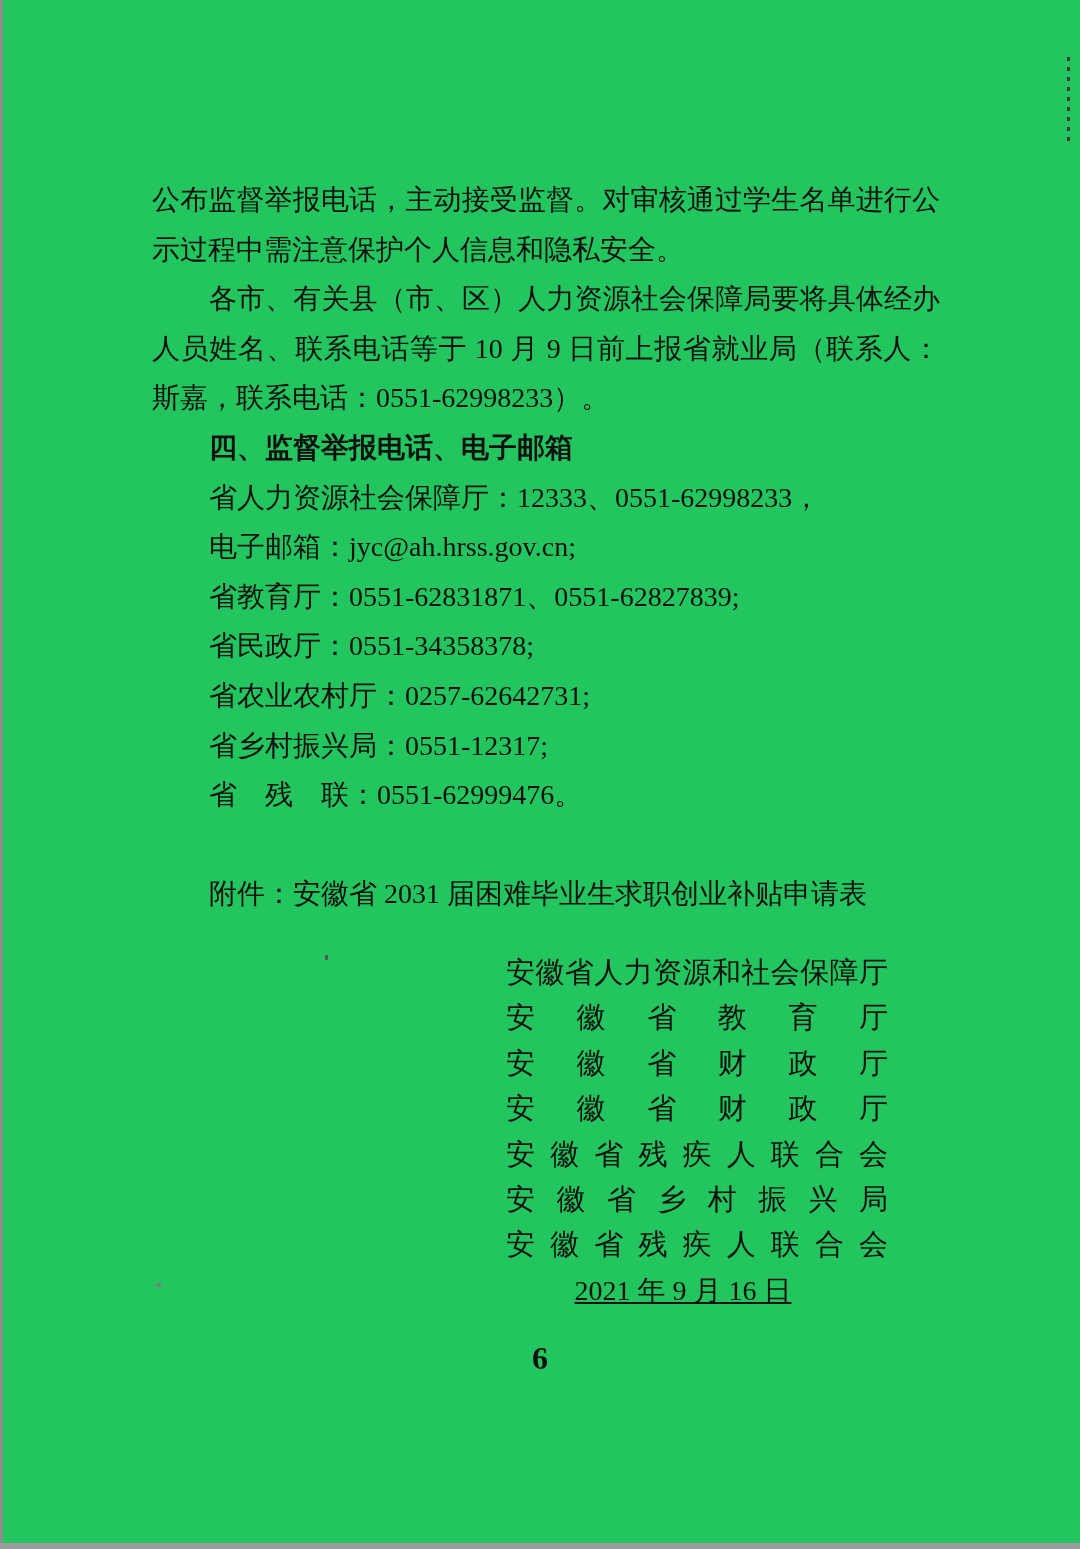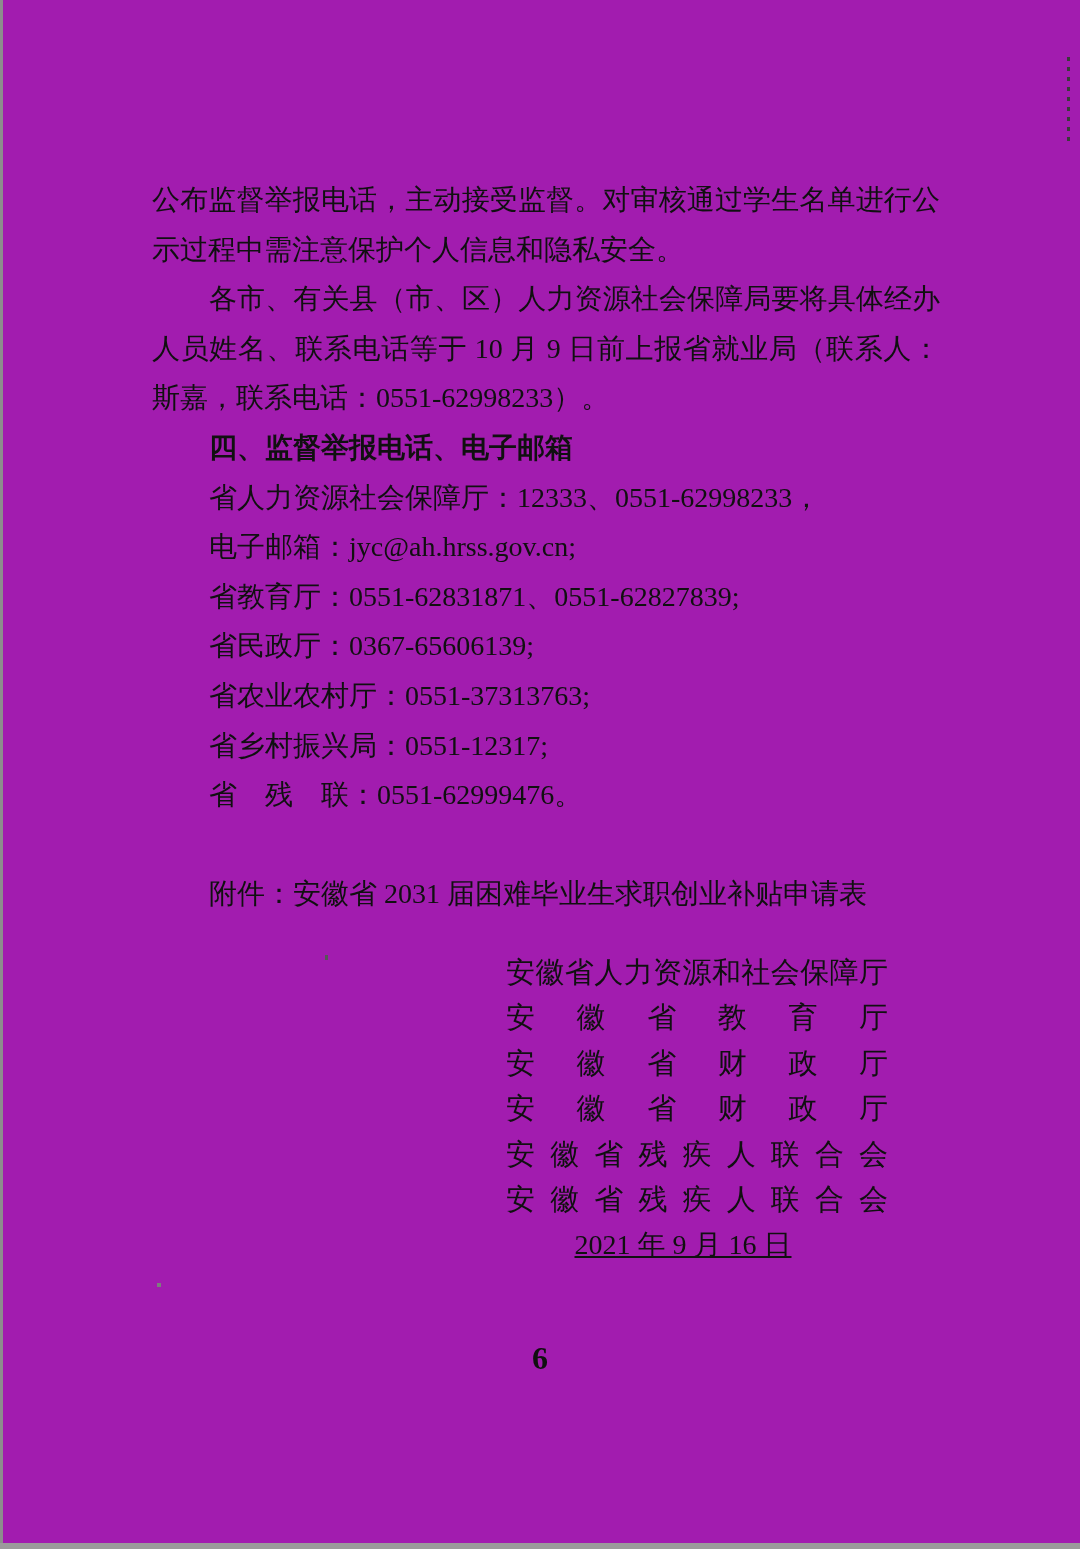--- a/index.html
+++ b/index.html
@@ -1,20 +1,20 @@
 <!DOCTYPE html>
 <html><head>
 <meta charset="utf-8">
 <style>
   html, body { margin: 0; padding: 0; background: #ffffff; }
   .page {
     position: relative;
     width: 1080px;
     height: 1549px;
-    background: #a21caf;
+    background: #22c55e;
     font-family: "Liberation Serif", "DejaVu Serif", serif;
     color: #101010;
     overflow: hidden;
   }
   
   .edge-left {
     position: absolute; left: 0; top: 0;
     width: 3px; height: 1549px; background: #8d8d8d;
   }
   .edge-bottom {
@@ -87,33 +87,34 @@
   <div class="docbody">
     <div class="bl fill">公布监督举报电话，主动接受监督。对审核通过学生名单进行公</div>
     <div class="bl">示过程中需注意保护个人信息和隐私安全。</div>
     <div class="bl fill indent">各市、有关县（市、区）人力资源社会保障局要将具体经办</div>
     <div class="bl fill">人员姓名、联系电话等于 10 月 9 日前上报省就业局（联系人：朱</div>
     <div class="bl">斯嘉，联系电话：0551-62998233）。</div>
     <div class="bl indent heading">四、监督举报电话、电子邮箱</div>
     <div class="bl indent">省人力资源社会保障厅：12333、0551-62998233，</div>
     <div class="bl indent">电子邮箱：jyc@ah.hrss.gov.cn;</div>
     <div class="bl indent">省教育厅：0551-62831871、0551-62827839;</div>
-    <div class="bl indent">省民政厅：0367-65606139;</div>
-    <div class="bl indent">省农业农村厅：0551-37313763;</div>
+    <div class="bl indent">省民政厅：0551-34358378;</div>
+    <div class="bl indent">省农业农村厅：0257-62642731;</div>
     <div class="bl indent">省乡村振兴局：0551-12317;</div>
     <div class="bl indent">省　残　联：0551-62999476。</div>
     <div class="bl"></div>
     <div class="bl indent">附件：安徽省 2031 届困难毕业生求职创业补贴申请表</div>
   </div>
 
   <div class="sigblock">
     <div class="sig">安徽省人力资源和社会保障厅</div>
     <div class="sig">安徽省教育厅</div>
     <div class="sig">安徽省财政厅</div>
     <div class="sig">安徽省财政厅</div>
     <div class="sig">安徽省残疾人联合会</div>
+    <div class="sig">安徽省乡村振兴局</div>
     <div class="sig">安徽省残疾人联合会</div>
     <div class="sig date">2021 年 9 月 16 日</div>
   </div>
 
   <div class="pageno">6</div>
 
 </div>
 
 </body></html>

